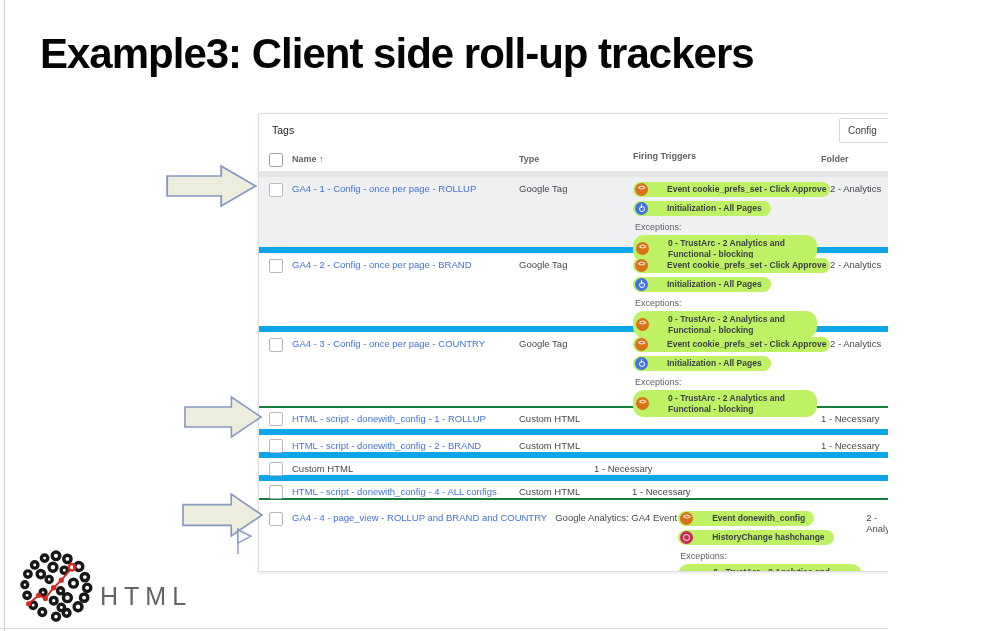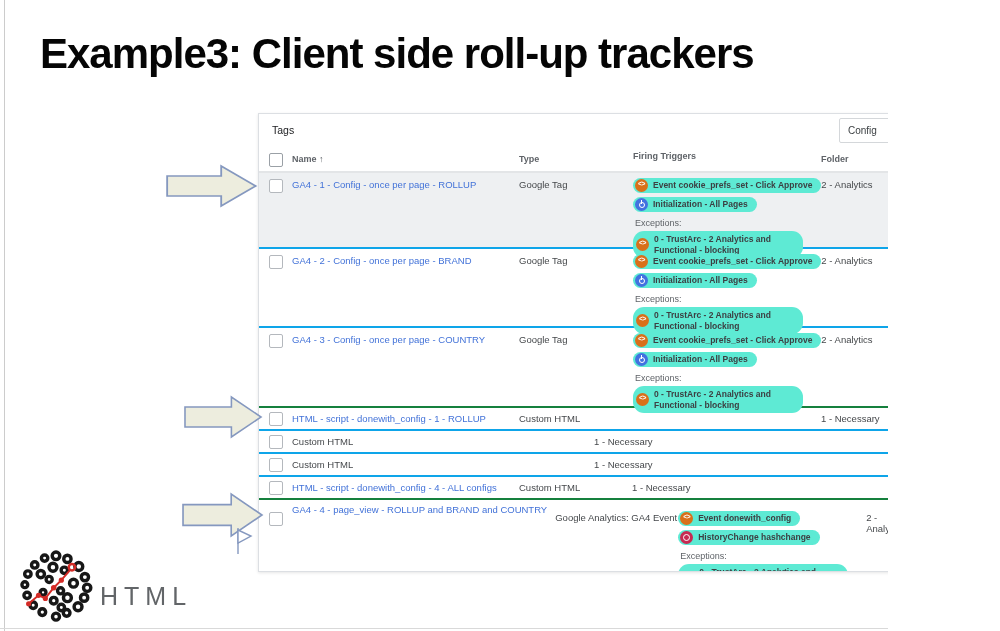--- a/index.html
+++ b/index.html
@@ -18,40 +18,40 @@
   .panel-head{position:relative;height:34px;}
   .tags-title{position:absolute;left:13px;top:10px;font-size:10.5px;color:#202124;}
   .config-input{position:absolute;left:580px;top:4px;width:66px;height:25px;box-sizing:border-box;
                 border:1px solid #d4d7da;border-radius:2px;background:#fff;padding:0 0 0 8px;
                 font-size:10px;color:#3c4043;font-family:inherit;outline:none;}
 
   .thead{display:flex;height:23px;box-sizing:border-box;align-items:flex-start;}
   .hdr{font-size:9px;font-weight:bold;color:#5f6368;padding-top:6px;}
   .sort{font-weight:bold;color:#5f6368;}
 
-  .row{display:flex;box-sizing:border-box;border-top:2px solid #0ea5e9;align-items:flex-start;}
+  .row{display:flex;box-sizing:border-box;border-top:6px solid #0ea5e9;align-items:flex-start;}
   .row.hl{background:#eef0f2;}
   .row.sep-strong{border-top:2px solid #15803d;}
 
   .col{box-sizing:border-box;}
   .col.check{flex:0 0 33px;position:relative;height:100%;}
   .col.name {flex:0 0 227px;padding:6px 8px 0 0;}
   .col.type {flex:0 0 113px;padding:6px 0 0 0;white-space:nowrap;}
   .col.firing{flex:0 0 189px;padding:3px 0 0 1px;}
   .col.folder{flex:1 1 auto;padding:6px 0 0 0;}
 
   .cb{position:absolute;left:10px;top:6px;width:12px;height:12px;border:1px solid #b4b8bd;
       border-radius:2px;background:#fff;display:block;}
   .thead .cb{top:5px;border-color:#9aa0a6;}
 
   .taglink{font-size:9.5px;color:#4272d8;text-decoration:none;display:block;line-height:1.2;
            white-space:nowrap;}
   .celltxt{font-size:9.5px;color:#45484b;line-height:1.2;}
 
-  .chip{display:inline-flex;align-items:center;gap:5px;background:#5eead4;border-radius:9px;
+  .chip{display:inline-flex;align-items:center;gap:19px;background:#bef264;border-radius:9px;
         padding:1px 9px 1px 2px;margin:2px 0 2px 0;max-width:186px;}
   .clab{font-size:8.5px;font-weight:bold;color:#3c4043;line-height:1.25;white-space:nowrap;}
   .exchip{border-radius:11px;padding:3px 7px 3px 3px;align-items:center;}
   .exchip .clab{white-space:normal;max-width:142px;}
   .exlabel{display:block;font-size:9px;color:#5f6368;margin:4px 0 1px 2px;}
 
   .ticon{flex:0 0 13px;width:13px;height:13px;border-radius:50%;display:flex;align-items:center;
          justify-content:center;}
   .lg{color:#fff;font-size:6.5px;font-weight:bold;letter-spacing:-0.5px;line-height:1;
       font-family:"Liberation Mono","DejaVu Sans Mono",monospace;}
@@ -214,20 +214,23 @@
         </span>
       <span class="col type celltxt" style="padding-top:5px;">Custom HTML</span>
       <span class="col firing"></span>
       <span class="col folder celltxt" style="padding-top:5px;">1 - Necessary</span>
     </div>
 
     <div class="row" style="height:23px;">
       <span class="col check">
           <span class="cb" style="top:4px;"></span>
         </span>
+      <span class="col name" style="padding-top:5px;">
+          <a href="#" class="taglink">HTML - script - donewith_config - 2 - BRAND</a>
+        </span>
       <span class="col type celltxt" style="padding-top:5px;">Custom HTML</span>
       <span class="col firing"></span>
       <span class="col folder celltxt" style="padding-top:5px;">1 - Necessary</span>
     </div>
 
     <div class="row" style="height:23px;">
       <span class="col check">
           <span class="cb" style="top:4px;"></span>
         </span>
       <span class="col type celltxt" style="padding-top:5px;">Custom HTML</span>
@@ -243,21 +246,21 @@
           <a href="#" class="taglink">HTML - script - donewith_config - 4 - ALL configs</a>
         </span>
       <span class="col type celltxt" style="padding-top:5px;">Custom HTML</span>
       <span class="col folder celltxt" style="padding-top:5px;">1 - Necessary</span>
     </div>
 
     <div class="row sep-strong" style="height:75px;">
       <span class="col check">
           <span class="cb" style="top:12px;"></span>
         </span>
-      <span class="col name" style="padding-top:4px;">
+      <span class="col name" style="padding-top:12px;">
           <a href="#" class="taglink">GA4 - 4 - page_view - ROLLUP and BRAND and COUNTRY</a>
         </span>
       <span class="col type celltxt" style="padding-top:12px;">Google Analytics: GA4 Event</span>
       <span class="col firing" style="padding-top:9px;">
           <span class="stack">
         <span class="chip">
           <span class="ticon" style="background: rgb(217, 112, 26);">
                 <span class="lg">&lt;&gt;</span>
               </span>
           <span class="clab">Event donewith_config</span>

